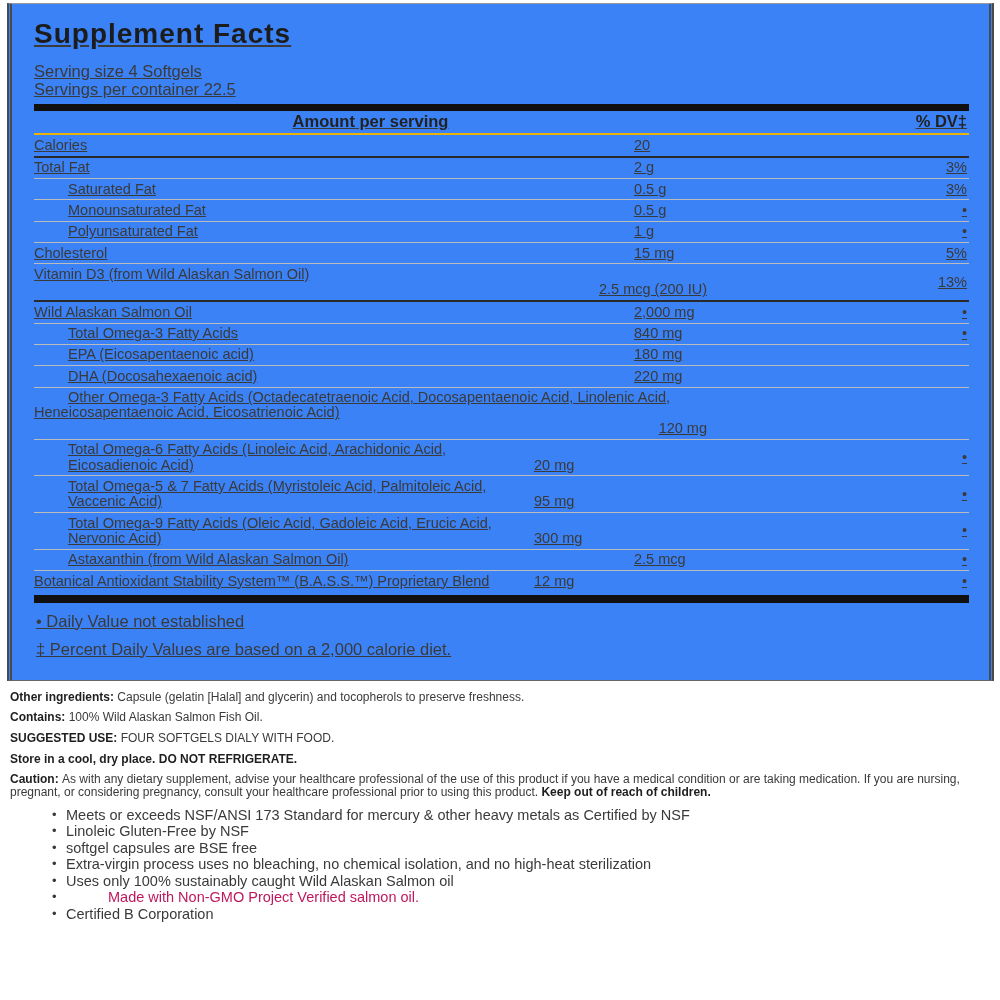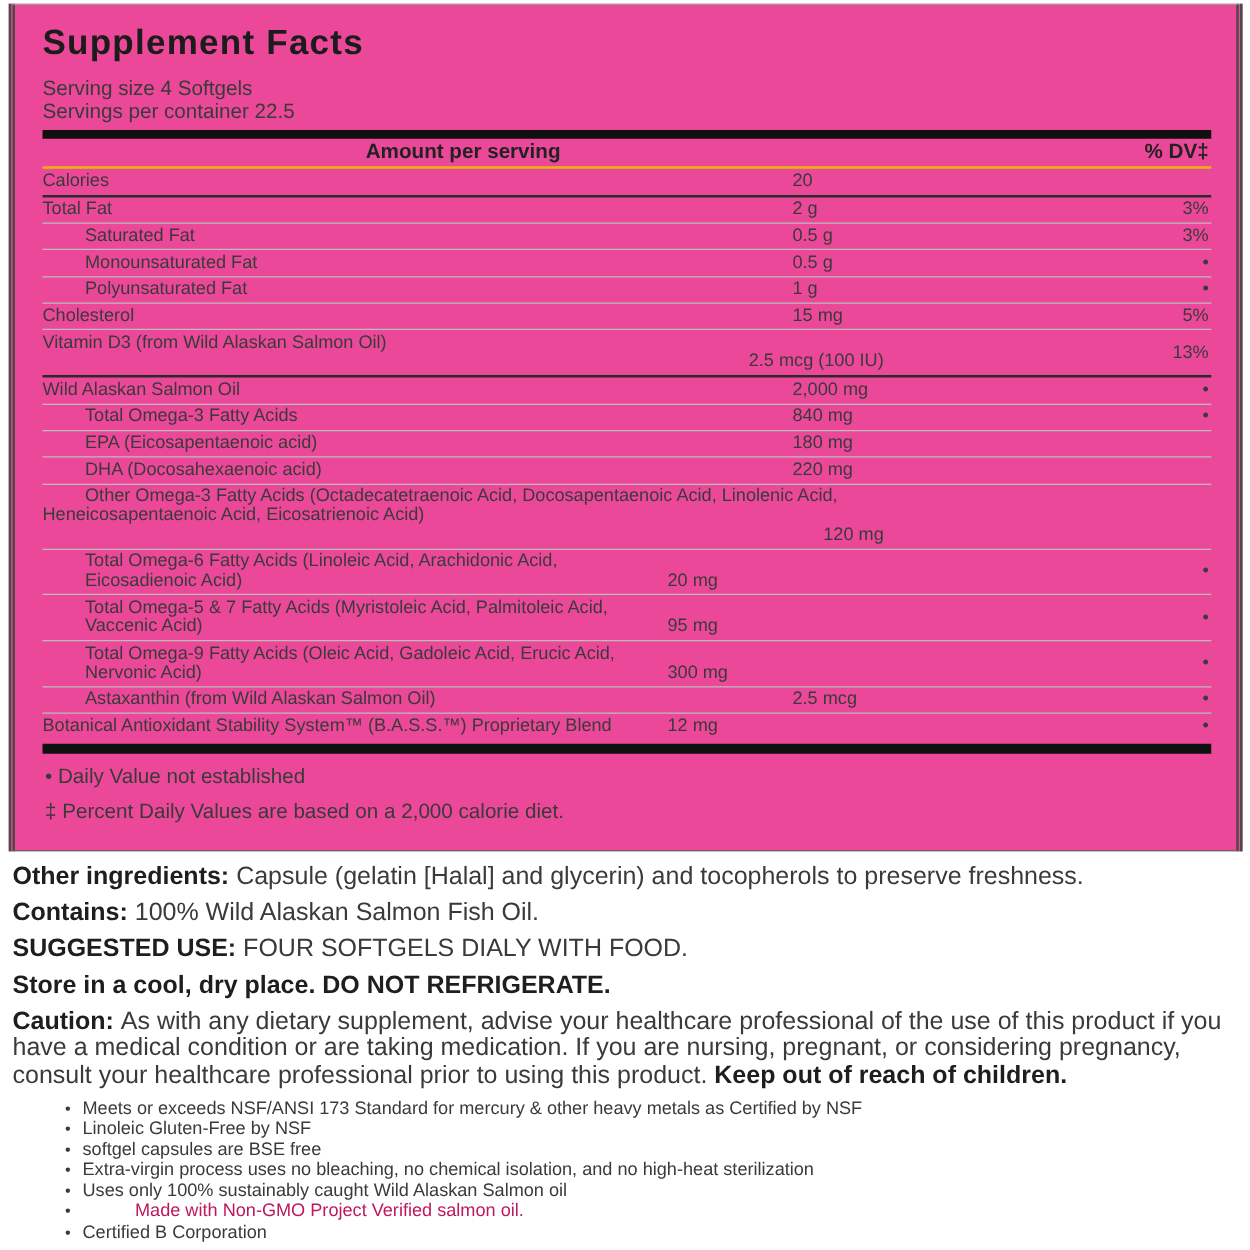--- a/index.html
+++ b/index.html
@@ -12,21 +12,22 @@
     overflow:hidden;
   }
   
   .panel {
     margin:3px 6px 0 7px;
     border-left:5px double #4a4a4a;
     border-right:5px double #4a4a4a;
     border-top:1px solid #9a9a9a;
     border-bottom:1px solid #666;
     padding:10px 20px 8px 22px;
-    background:#ec4899;
+    background:#3b82f6;
+    text-decoration:underline;
   }
   .sf-title {
     font-size:28px; font-weight:bold; color:#1c1c1c;
     letter-spacing:1px; margin:4px 0 12px 0;
   }
   .serving-line { font-size:16.5px; line-height:1.1; color:#3a3a3a; }
   .bar-thick { height:7px; background:#101010; margin-top:6px; }
   .bar-heavy { height:8px; background:#101010; margin-top:3px; }
   .cols-header {
     display:grid; grid-template-columns:1fr 262px;
@@ -50,21 +51,21 @@
   .row .amount { white-space:nowrap; text-align:right; }
   .row.brk .la { display:block; }
   .row.brk .amount { display:block; width:100%; padding-right:0; }
   .row .dv { text-align:right; align-self:center; padding-right:2px; }
   .row.loose { line-height:1.32; padding:4px 0 6px 0; }
   .row.narrow .label { max-width:500px; }
   .footnotes { padding:9px 0 4px 2px; font-size:16.5px; color:#3a3a3a; }
   .footnotes .fn { margin:0 0 9px 0; }
   
   .info { margin:10px 10px 0 10px; }
-  .para { font-size:20px; line-height:1.06; margin:0 0 8px 0; color:#3a3a3a; }
+  .para { font-size:12px; line-height:1.06; margin:0 0 8px 0; color:#3a3a3a; }
   .para .b { font-weight:bold; color:#1e1e1e; }
   .bullets { margin-top:9px; }
   .bullet-item { display:flex; margin:0 0 2px 0; font-size:14.5px; line-height:1.0; }
   .bullet-item .dot { width:14px; margin-left:42px; flex:0 0 auto; font-size:13px; }
   .bullet-item .txt { flex:1; padding-right:20px; }
   .bullet-item .txt.b { font-weight:normal; color:#be185d;margin-left:42px; }
 </style>
 </head>
 <body>
 
@@ -122,21 +123,21 @@
     <div class="la">
       <span class="label">Cholesterol</span>
       <span class="amount">15 mg</span>
     </div>
     <div class="dv">5%</div>
   </div>
 
   <div class="row sep-thin brk">
     <div class="la">
       <span class="label">Vitamin D3 (from Wild Alaskan Salmon Oil)</span>
-      <span class="amount">2.5 mcg (100 IU)</span>
+      <span class="amount">2.5 mcg (200 IU)</span>
     </div>
     <div class="dv">13%</div>
   </div>
 
   <div class="row sep-dark">
     <div class="la">
       <span class="label">Wild Alaskan Salmon Oil</span>
       <span class="amount">2,000 mg</span>
     </div>
     <div class="dv">•</div>

